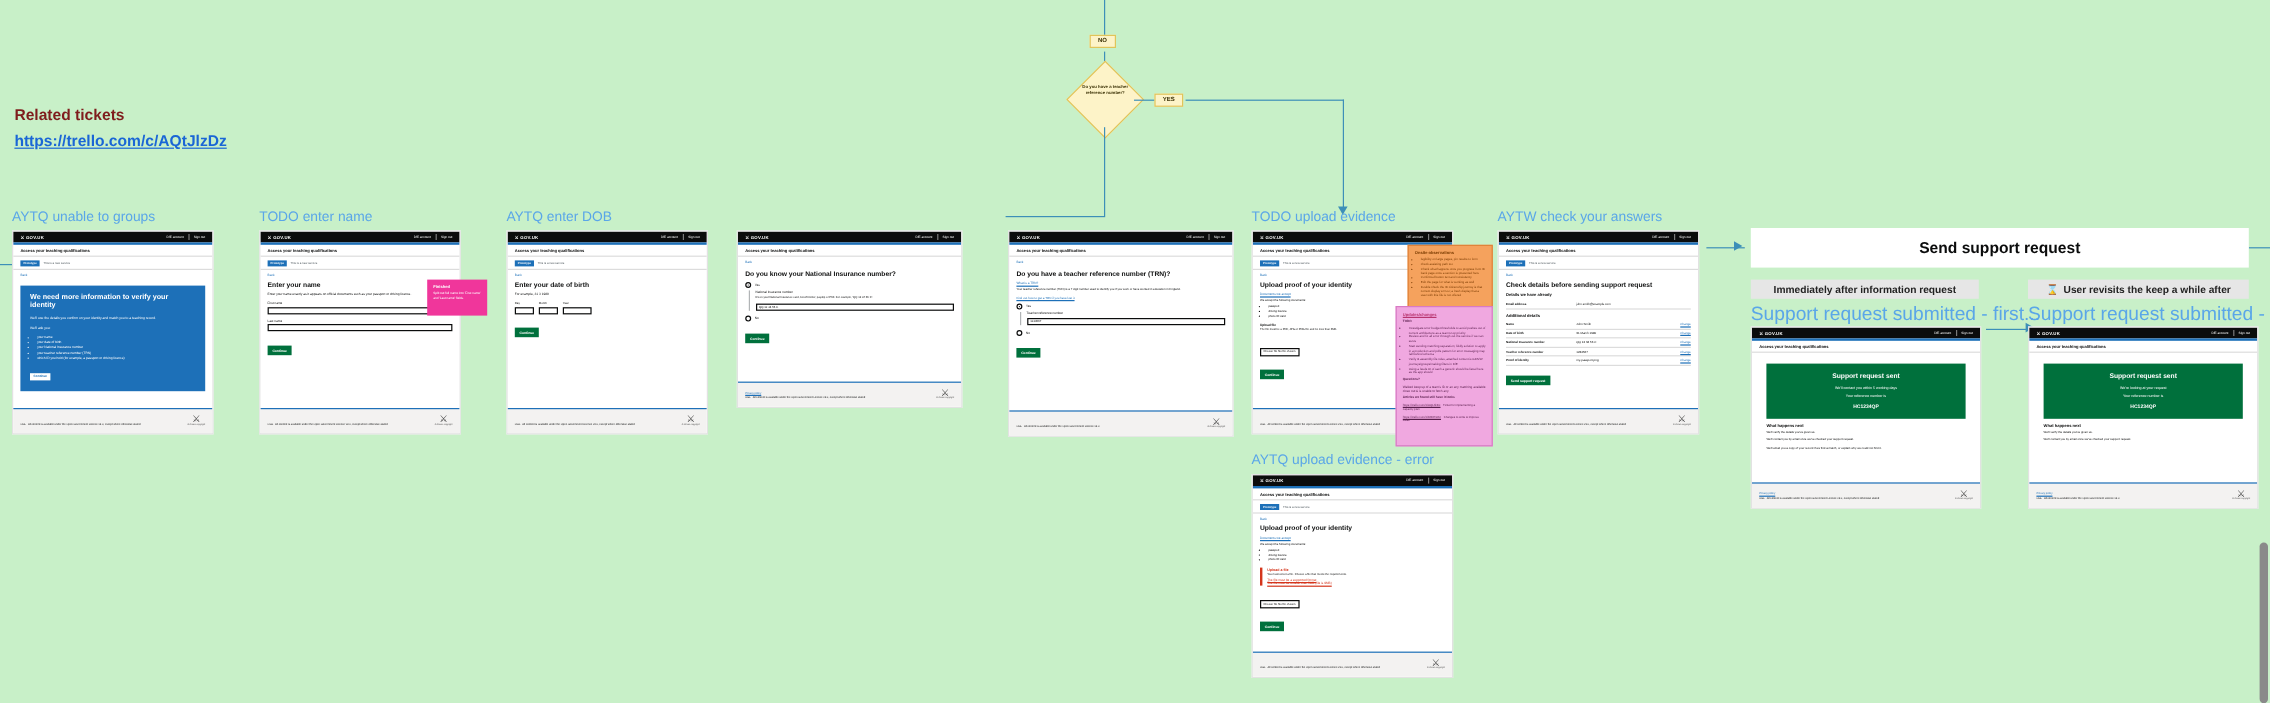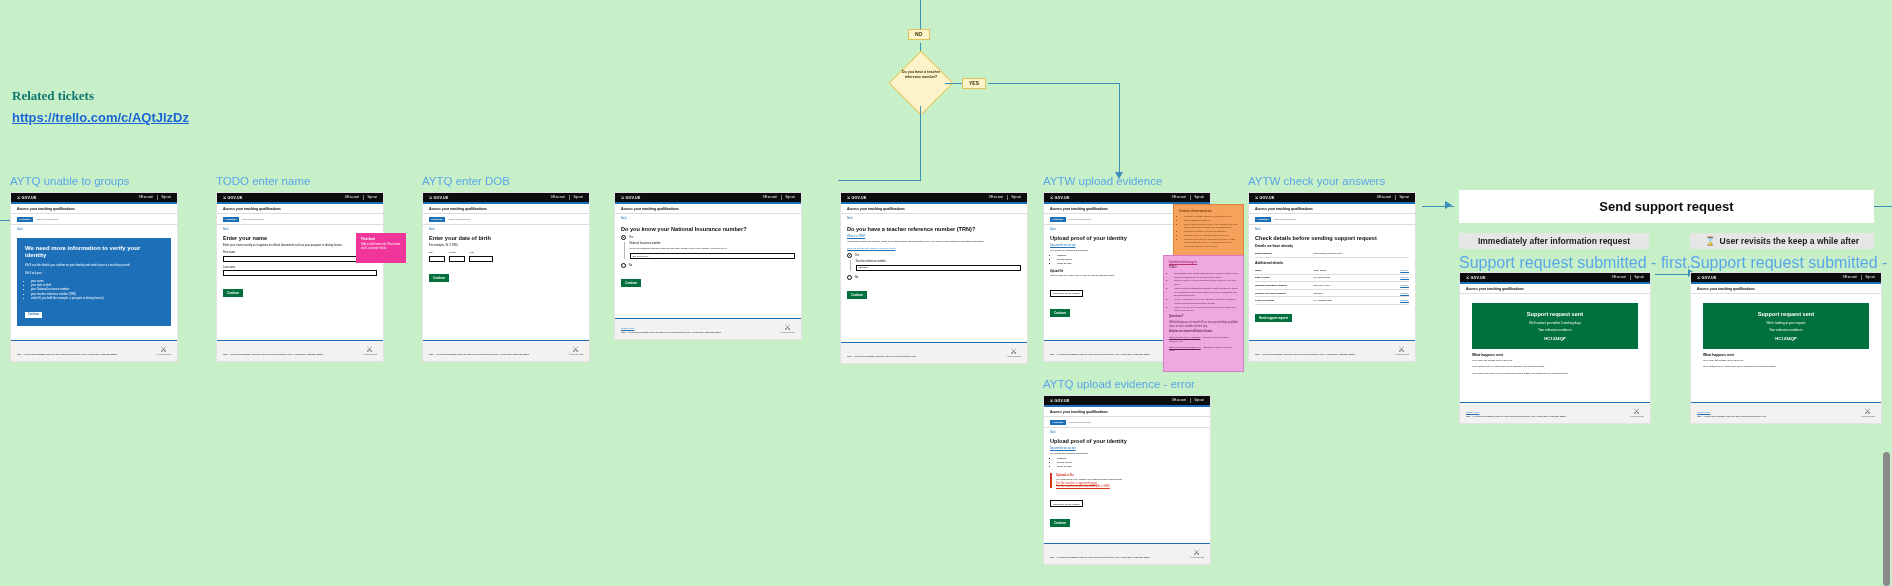--- a/index.html
+++ b/index.html
@@ -13,21 +13,21 @@
   #board { position: relative; width: 1892px; height: 586px; background: #c8f0c8; }
 
   
   .title {
     position: absolute; left: 10px; top: 8px;
     font-size: 50px; font-weight: 800; letter-spacing: -1.2px;
     color: #111; white-space: nowrap;
   }
   .rel-label {
     position: absolute; left: 12px; top: 88px;
-    font-size: 13px; font-weight: 700; color: #0f766e; font-family: Liberation Serif, serif;
+    font-size: 13px; font-weight: 700; color: #7f1d1d;
   }
   .rel-link {
     position: absolute; left: 12px; top: 110px;
     font-size: 13px; font-weight: 700; color: #1a66d6;
     text-decoration: underline;
   }
 
   
   .conn { position: absolute; background: #3d8fb8; }
   .conn.v { width: 1.4px; }
@@ -391,21 +391,21 @@
         <span class="radio-lbl">No</span>
       </div>
       <span class="btn-green">Continue</span>
     </div>
     <div class="footer">
       <div class="foot-txt">OGL &nbsp; All content is available under the Open Government Licence v3.0</div>
       <div class="crown">⚔<small>© Crown copyright</small></div>
     </div>
   </div>
 
-  <div class="frame-label" style="left:1043px; top:175px;">AYTW upload evidence</div>
+  <div class="frame-label" style="left:1043px; top:175px;">TODO upload evidence</div>
   <div class="screen" style="left:1043px; top:192px; width:168px; height:170px;">
     <div class="gov-bar">
       <div class="gov-logo">⚔ GOV.UK</div>
       <div class="gov-right">
         <span>DfE account</span>
         <div class="gov-divider"></div>
         <span>Sign out</span>
       </div>
     </div>
     <div class="blue-strip"></div>

